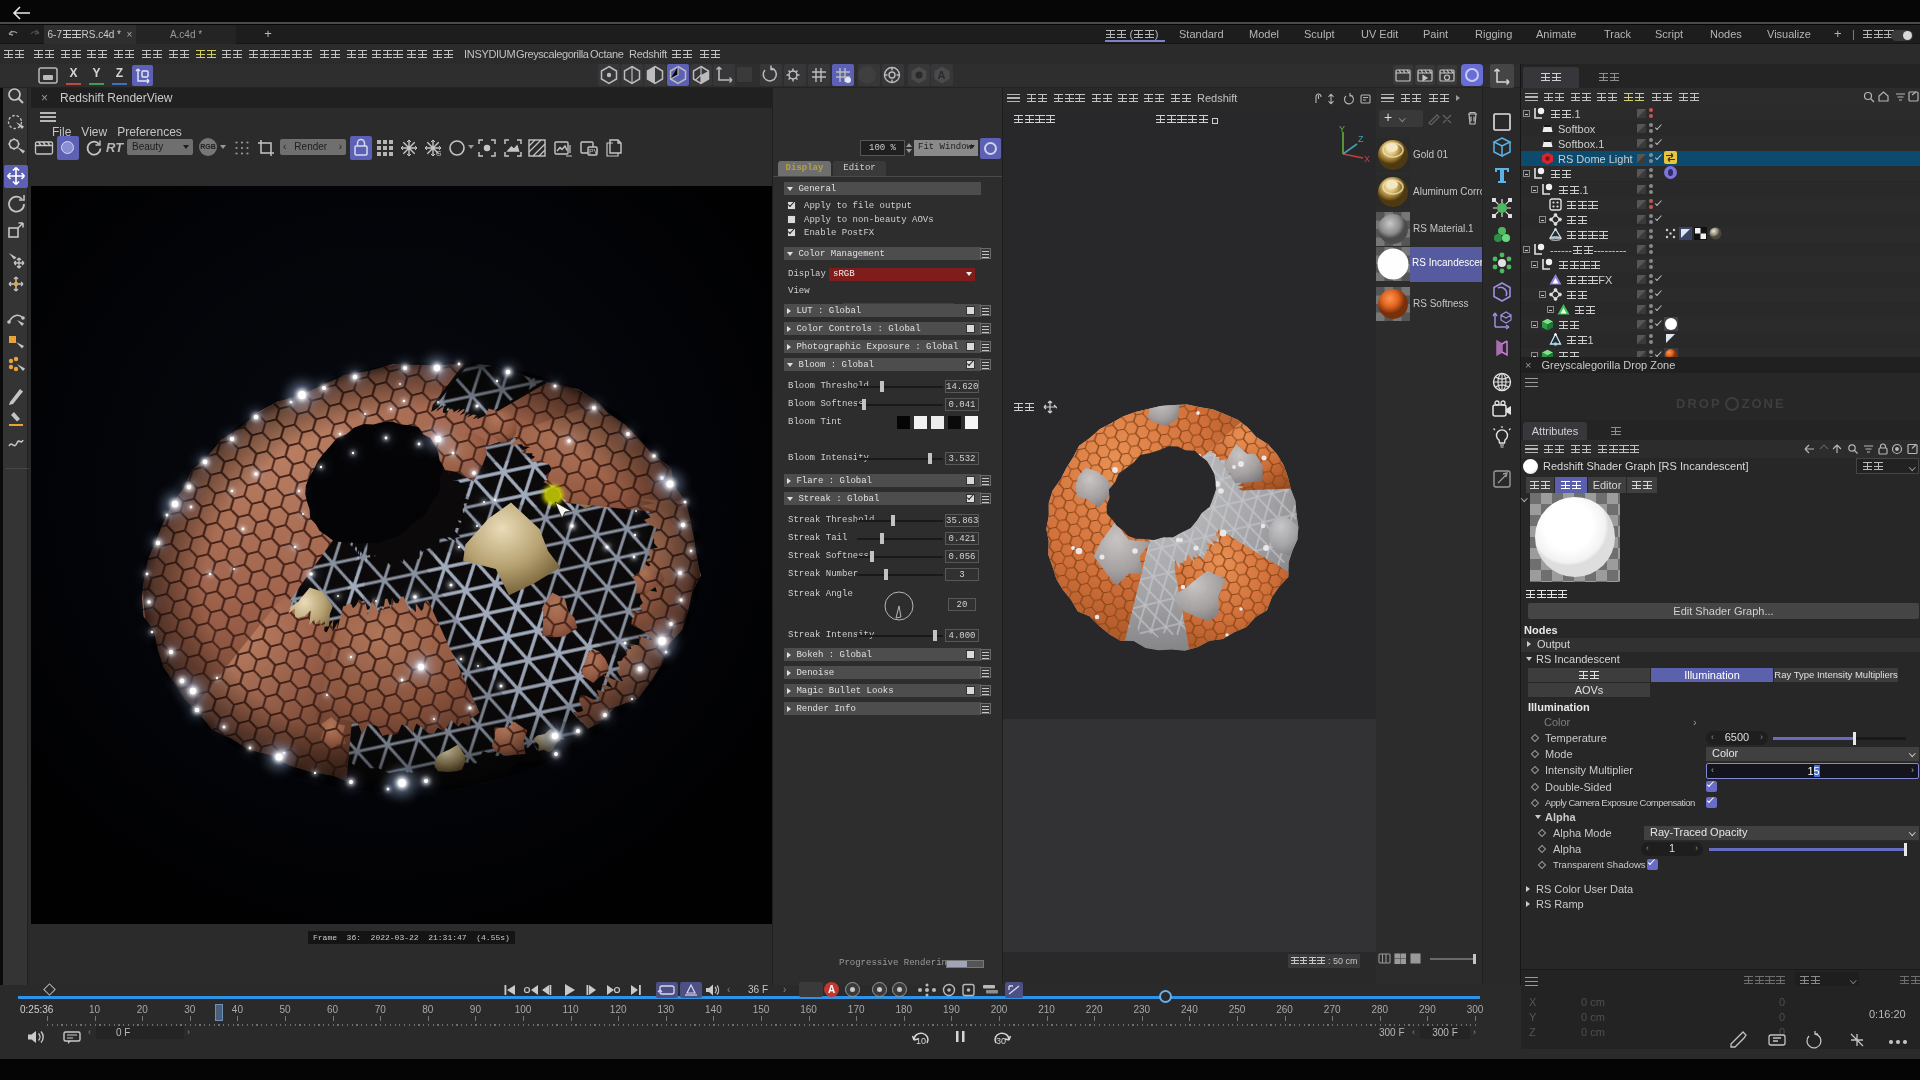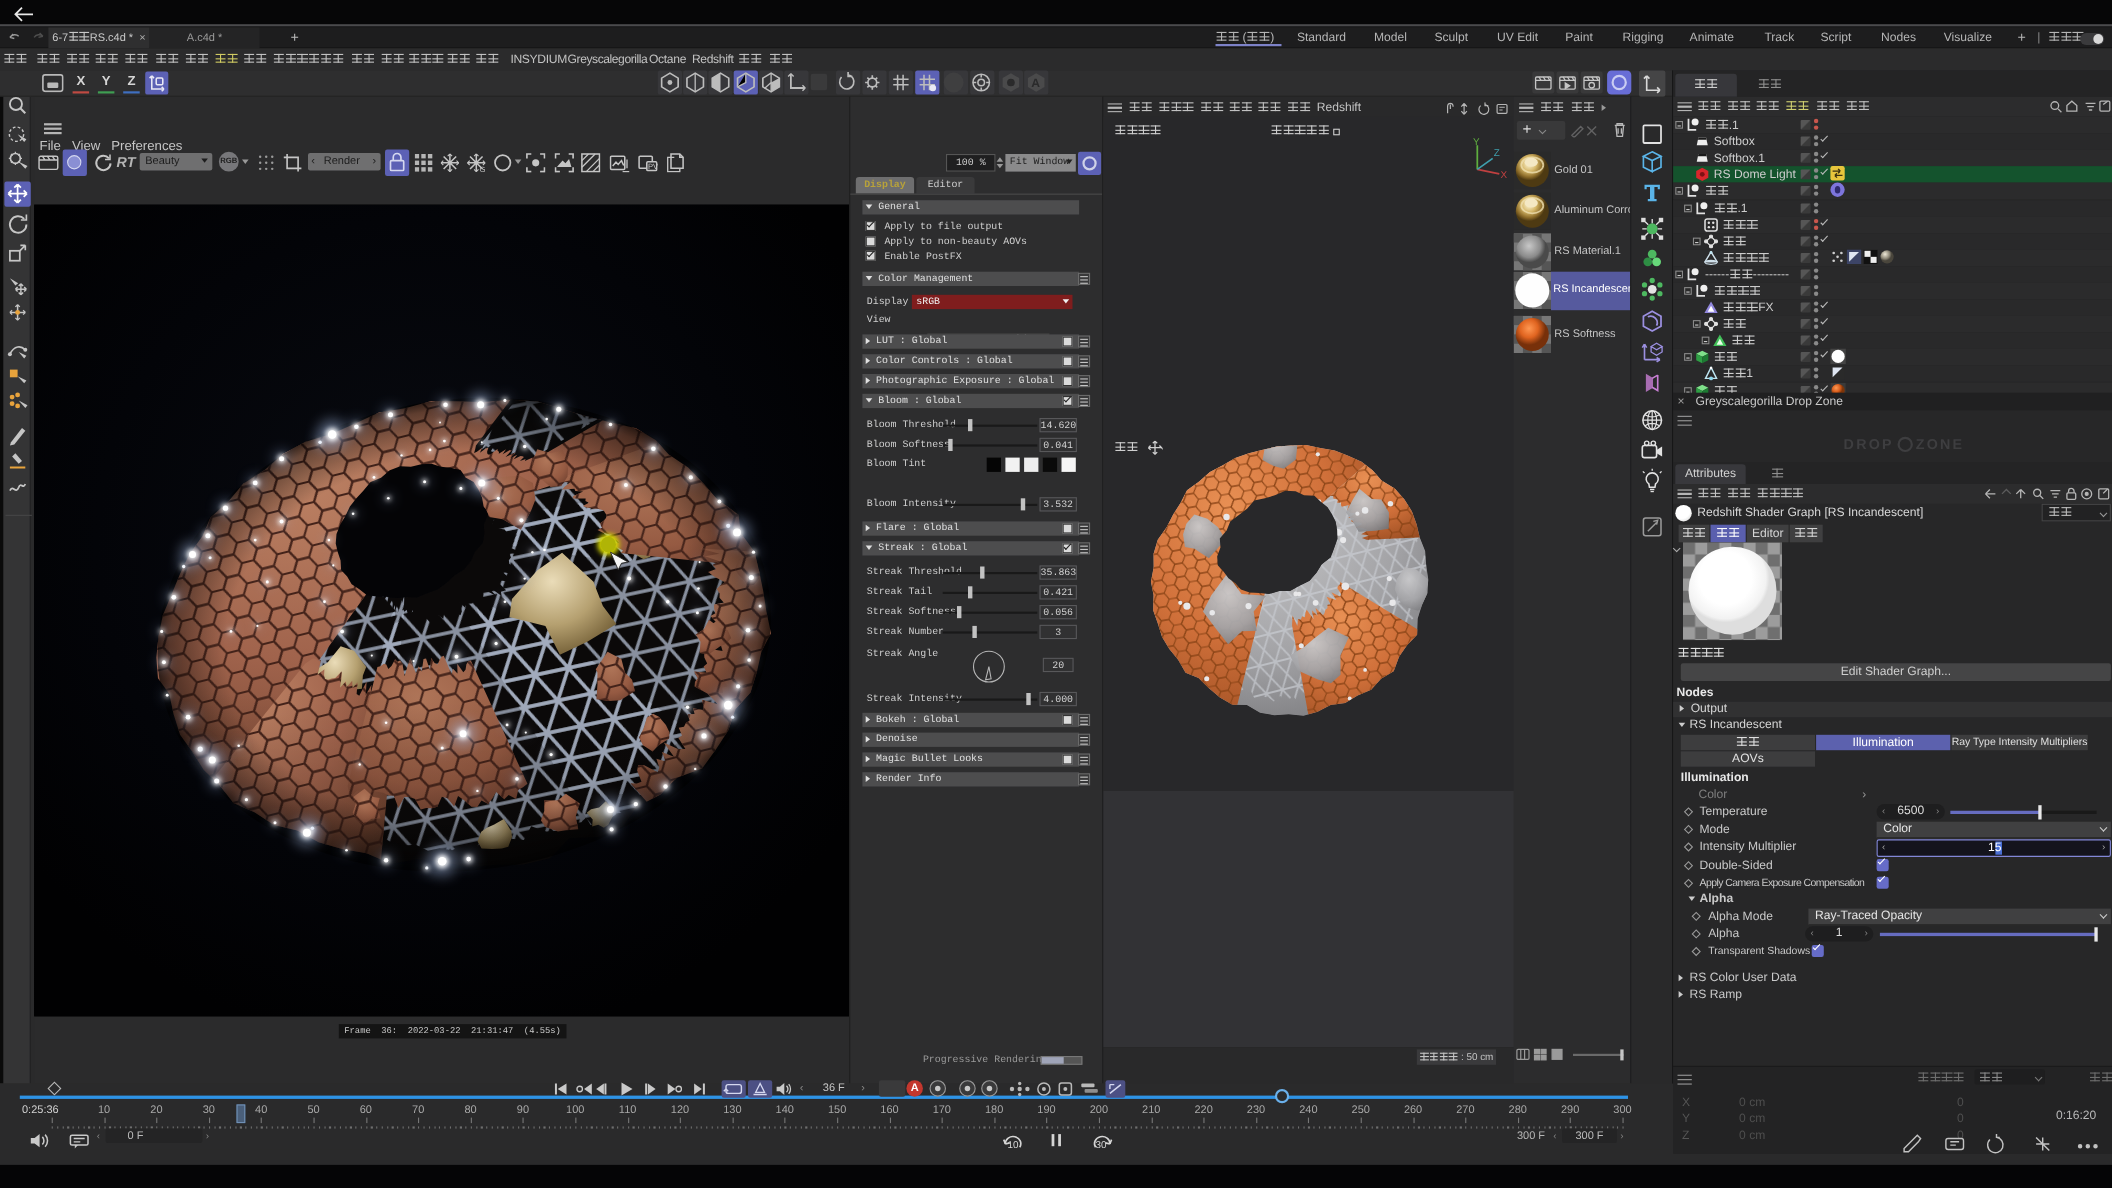--- a/index.html
+++ b/index.html
@@ -271,24 +271,25 @@
         <path d="M8 3 L14 10 l-3 2.5 L5 6 Z" fill="#c5c5c5"></path>
         <path d="M3 16 h14" stroke="#e8a33c" stroke-width="2"></path>
       </svg>
       <svg class="ab" style="left:3px;top:344px" width="20" height="20" viewBox="0 0 20 20">
         <path d="M3 14 c3-6 5 4 8-3 c2-5 4 2 6-3" fill="none" stroke="#c5c5c5" stroke-width="1.6"></path>
       </svg>
       <div class="ab" style="left:2px;top:380px;width:24px;height:1px;background:#454546"></div>
     </div>
 
 <div class="ab" style="left:31px;top:88px;width:741px;height:897px;background:#2b2b2c">
+ <div class="ab" style="left:0;top:0;width:741px;height:20px;background:#202021;color:#c9c9c9;font-size:12px;line-height:20px"><span style="margin-left:10px;color:#999">×</span><span style="margin-left:12px">Redshift RenderView</span></div>
  <div class="ab" style="left:9px;top:24px;width:16px;height:10px;border-top:2px solid #b5b5b5;border-bottom:2px solid #b5b5b5">
         <div style="margin-top:2px;height:2px;background:#b5b5b5"></div>
       </div>
- <div class="ab" style="left:5px;top:37px;width:400px;height:14px;font-size:12px;color:#c5c5c5"><span style="margin-left:0">File</span><span style="margin-left:10px">View</span><span style="margin-left:10px">Preferences</span></div>
+ <div class="ab" style="left:5px;top:37px;width:400px;height:14px;font-size:12px;color:#c5c5c5"><span style="margin-left:16px">File</span><span style="margin-left:10px">View</span><span style="margin-left:10px">Preferences</span></div>
  <div class="ab" id="rvtools" style="left:0;top:48px;width:741px;height:26px">
         <svg class="ab" style="left:3px;top:3px" width="20" height="18" viewBox="0 0 20 18" fill="none" stroke="#c5c5c5" stroke-width="1.3">
           <rect x="1.5" y="3" width="17" height="12" rx="1.5"></rect>
           <path d="M1.5 6.5 h17 M4.5 3 l2.5 3.5 M9 3 l2.5 3.5 M13.5 3 l2.5 3.5"></path>
         </svg>
         <div class="ab" style="left:26px;top:0px;width:22px;height:24px;background:#5c61b5;border-radius:2px">
           <div style="position:absolute;left:4px;top:5px;width:13px;height:13px;border-radius:50%;background:#8a8fd4;border:1.5px solid #d5d8f0"></div>
         </div>
         <svg class="ab" style="left:54px;top:3px" width="18" height="18" viewBox="0 0 18 18" fill="none" stroke="#c5c5c5" stroke-width="1.8">
           <path d="M14 5 a6.5 6.5 0 1 0 1.5 4.5"></path>
@@ -1416,21 +1417,21 @@
               <path d="M3 3 h7 l1.5 7 h-10 Z" fill="#ededed"></path>
               <path d="M3 3 h7 l.4 2 h-7.8 Z" fill="#1a1a1a"></path>
             </svg>
           </div>
           <span class="ab " style="left:37px;top:1px;font-size:11px;color:#cdcdcd;line-height:14px;white-space:nowrap">Softbox.1</span>
           <div class="ab" style="left:116px;top:3px;width:9px;height:9px;background:linear-gradient(135deg,#565656 0 45%,#3a3a3a 55% 100%);border-radius:1px"></div>
           <div class="ab" style="left:128px;top:2px;width:4px;height:4px;border-radius:50%;background:#8a8a8a"></div>
           <div class="ab" style="left:128px;top:8px;width:4px;height:4px;border-radius:50%;background:#8a8a8a"></div>
           <span class="ab" style="left:134px;top:0px;color:#b9b9b9;font-size:11px"><i class="ck"></i></span>
         </div>
-        <div class="ab" style="left:0;top:45px;width:400px;height:15px;background:#14532d">
+        <div class="ab" style="left:0;top:45px;width:400px;height:15px;background:#0c4a6e">
           <div class="ab" style="left:20px;top:1px">
             <svg width="13" height="13" viewBox="0 0 13 13">
               <path d="M6.5 0.5 L12 3.5 v6 L6.5 12.5 L1 9.5 v-6 Z" fill="#d8262c"></path>
               <circle cx="6.5" cy="6.5" r="2.2" fill="#7e1114"></circle>
             </svg>
           </div>
           <span class="ab " style="left:37px;top:1px;font-size:11px;color:#cdcdcd;line-height:14px;white-space:nowrap">RS Dome Light</span>
           <div class="ab" style="left:116px;top:3px;width:9px;height:9px;background:linear-gradient(135deg,#565656 0 45%,#3a3a3a 55% 100%);border-radius:1px"></div>
           <div class="ab" style="left:128px;top:2px;width:4px;height:4px;border-radius:50%;background:#8a8a8a"></div>
           <div class="ab" style="left:128px;top:8px;width:4px;height:4px;border-radius:50%;background:#8a8a8a"></div>

